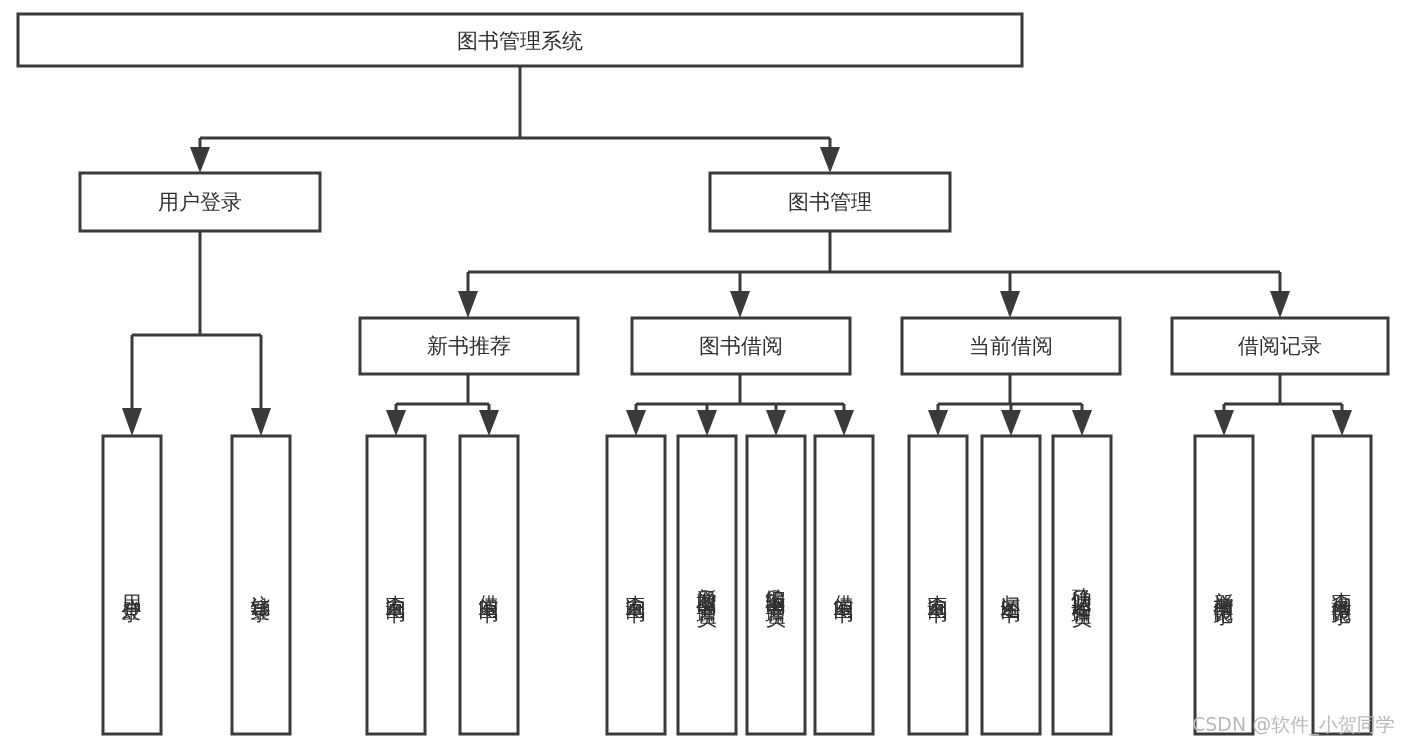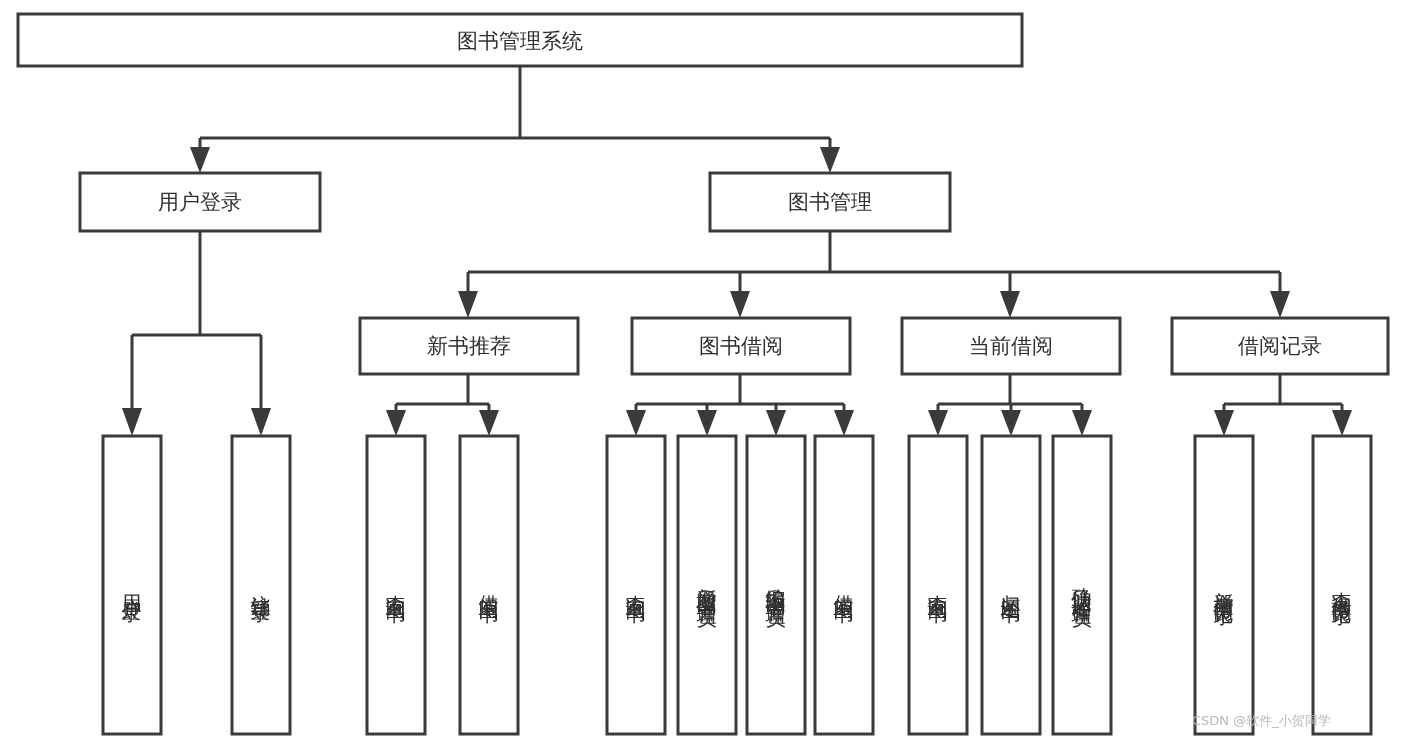--- a/index.html
+++ b/index.html
@@ -57,21 +57,21 @@
     line-height: 1.0;
     color: #2f2f2f;
     letter-spacing: 3px;
     text-align: center;
     white-space: nowrap;
     pointer-events: none;
   }
   .watermark {
     position: absolute;
     font-family: "DejaVu Sans", "Liberation Sans", sans-serif;
-    font-size: 13px;
+    font-size: 19px;
     color: #b8b8b8;
     white-space: nowrap;
   }
 </style>
 </head>
 <body>
 
 <div id="diagram-root">
 
   <svg class="diagram-svg" viewBox="0 0 1405 747">

